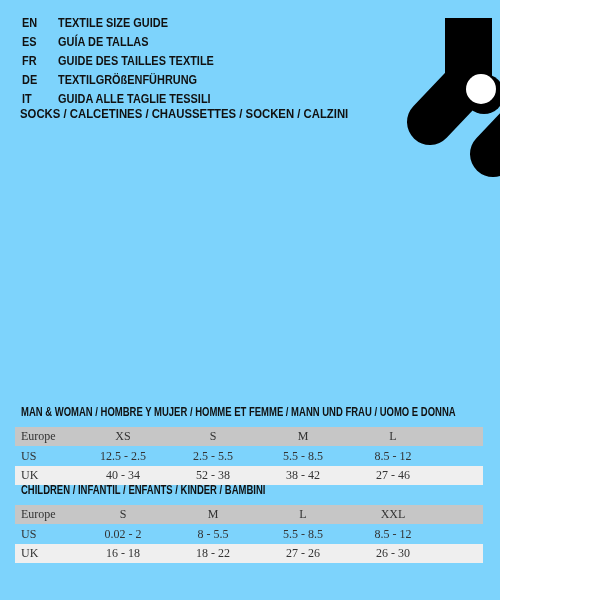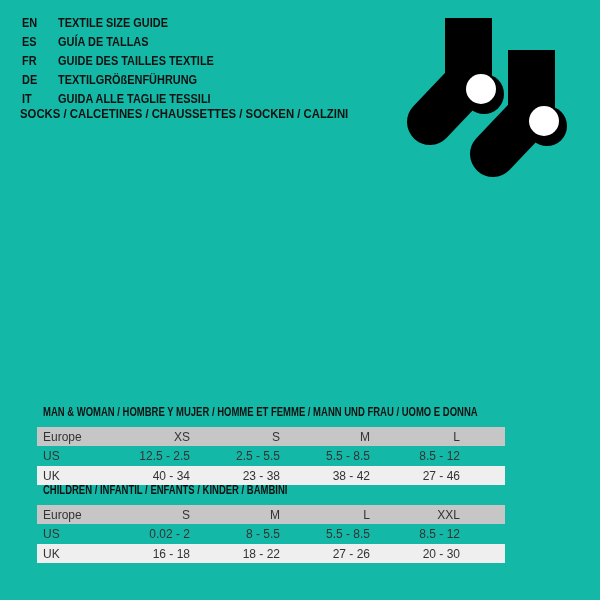--- a/index.html
+++ b/index.html
@@ -1,21 +1,21 @@
 <!DOCTYPE html>
 <html style="--header-bg: #c6c6c6; --alt-row-bg: #efefef; --text: #111111; --table-text: #333333; --icon: #000000;"><head>
 <meta charset="utf-8">
 <style>
   * { margin: 0; padding: 0; box-sizing: border-box; }
   html, body { background: #ffffff; }
   .page {
     position: relative;
-    width: 600px;
+    width: 500px;
     height: 600px;
-    background: #14b8a6;
+    background: #7dd3fc;
     overflow: hidden;
     font-family: "Liberation Sans", "DejaVu Sans", sans-serif;
     color: #111111;
   }
 
   
   .lang-block { position: absolute; left: 22px; top: 13px; }
   .lang-line {
     height: 19px; line-height: 19px;
     font-size: 13px; font-weight: bold;
@@ -30,44 +30,45 @@
     height: 19px; line-height: 19px;
     font-size: 13.5px; font-weight: bold;
     white-space: nowrap;
     transform: scaleX(0.84); transform-origin: 0 0;
   }
 
   
   .socks-svg { position: absolute; left: 400px; top: 10px; }
 
   
-  .size-section { position: absolute; left: 0; width: 600px; padding-left: 22px; }
+  .size-section { position: absolute; left: 0; width: 600px; }
   .sec-manwoman { top: 404px; }
   .sec-children { top: 482px; }
   .tbl-title {
     margin-left: 21px;
     height: 16px; line-height: 16px;
     font-size: 13px; font-weight: bold;
     white-space: nowrap;
     transform: scaleX(0.73); transform-origin: 0 0;
   }
   table.size-table {
     margin-left: 15px; margin-top: 7px;
     width: 468px;
     border-collapse: collapse;
     table-layout: fixed;
     font-size: 12px;
     color: #333333;
+    font-family: Liberation Serif, serif;
   }
   .size-table thead tr { height: 19px; background: var(--header-bg, #c6c6c6); }
   .size-table tbody tr { height: 20px; }
   .size-table tbody tr.alt { height: 19px; background: var(--alt-row-bg, #efefef); }
   .size-table th, .size-table td {
     font-weight: normal;
-    text-align: right;
+    text-align: center;
     vertical-align: middle;
     padding: 0;
   }
   .size-table th.lbl, .size-table td.lbl { text-align: left; padding-left: 6px; }
 </style>
 </head>
 <body>
 
 <div class="page">
 
@@ -130,21 +131,21 @@
           <td class="lbl">US</td>
           <td>12.5 - 2.5</td>
           <td>2.5 - 5.5</td>
           <td>5.5 - 8.5</td>
           <td>8.5 - 12</td>
           <td></td>
         </tr>
         <tr class="alt">
           <td class="lbl">UK</td>
           <td>40 - 34</td>
-          <td>23 - 38</td>
+          <td>52 - 38</td>
           <td>38 - 42</td>
           <td>27 - 46</td>
           <td></td>
         </tr>
       </tbody>
     </table>
   </div>
 
   <div class="size-section sec-children">
     <div class="tbl-title">CHILDREN / INFANTIL / ENFANTS / KINDER / BAMBINI</div>
@@ -174,20 +175,20 @@
           <td>8 - 5.5</td>
           <td>5.5 - 8.5</td>
           <td>8.5 - 12</td>
           <td></td>
         </tr>
         <tr class="alt">
           <td class="lbl">UK</td>
           <td>16 - 18</td>
           <td>18 - 22</td>
           <td>27 - 26</td>
-          <td>20 - 30</td>
+          <td>26 - 30</td>
           <td></td>
         </tr>
       </tbody>
     </table>
   </div>
 
 </div>
 
 </body></html>

